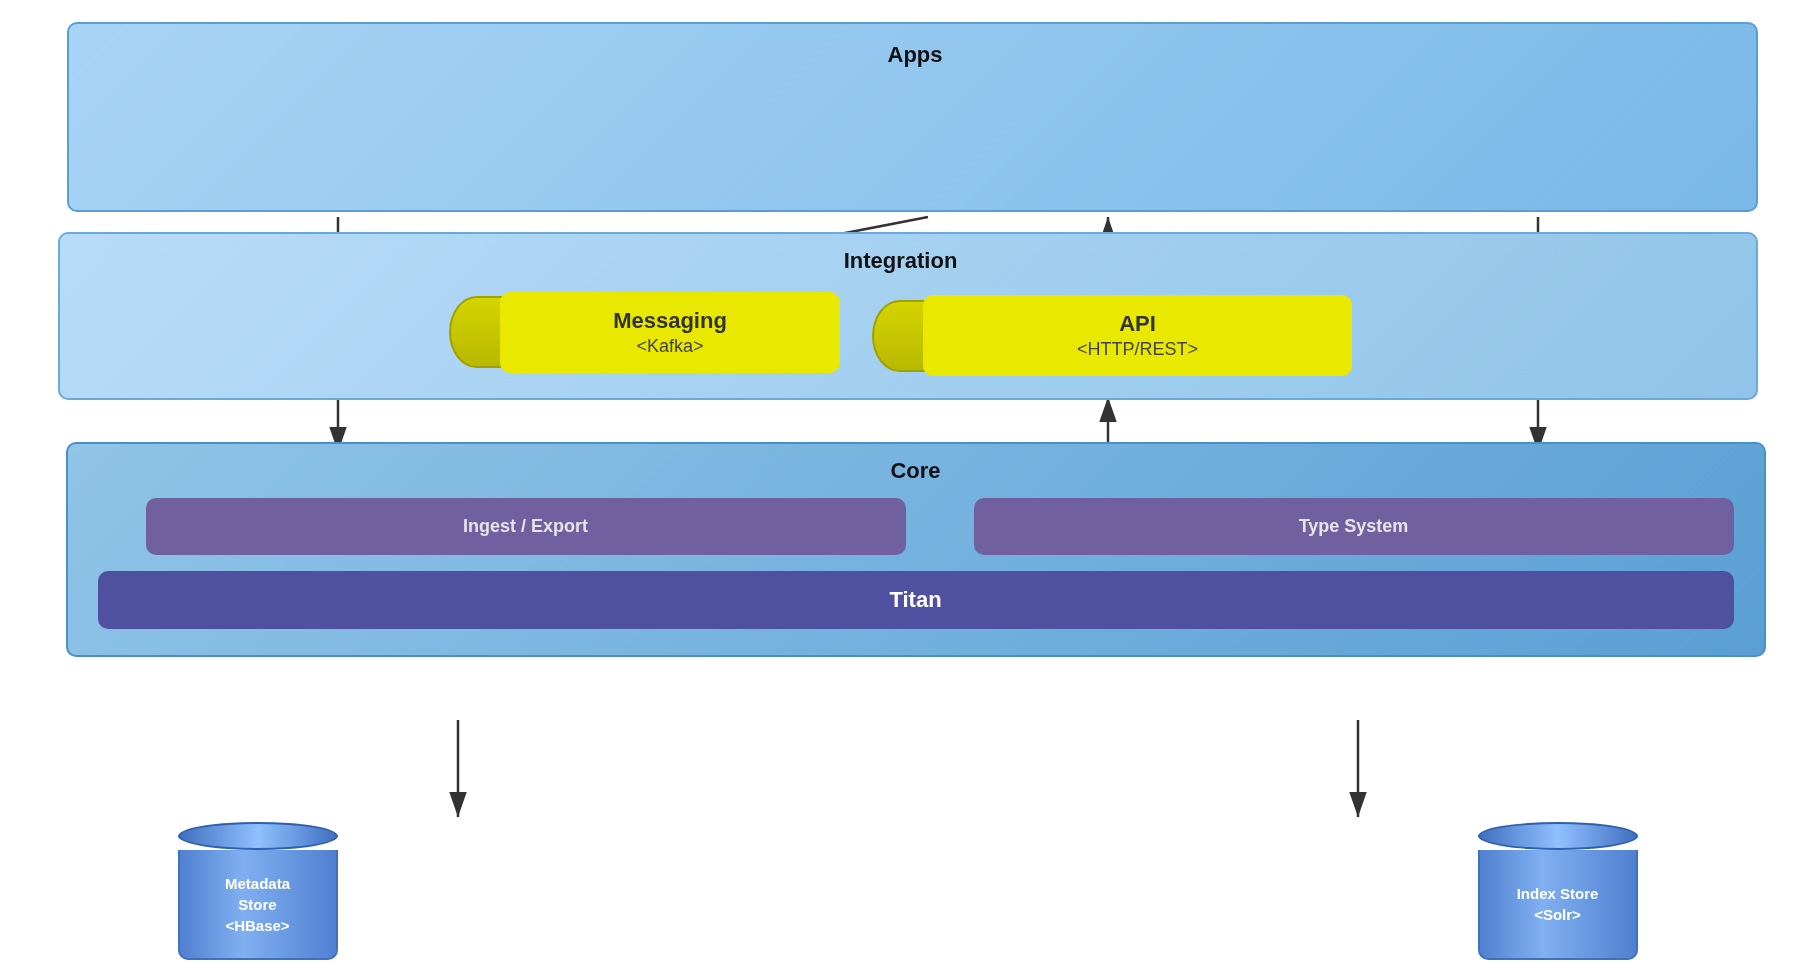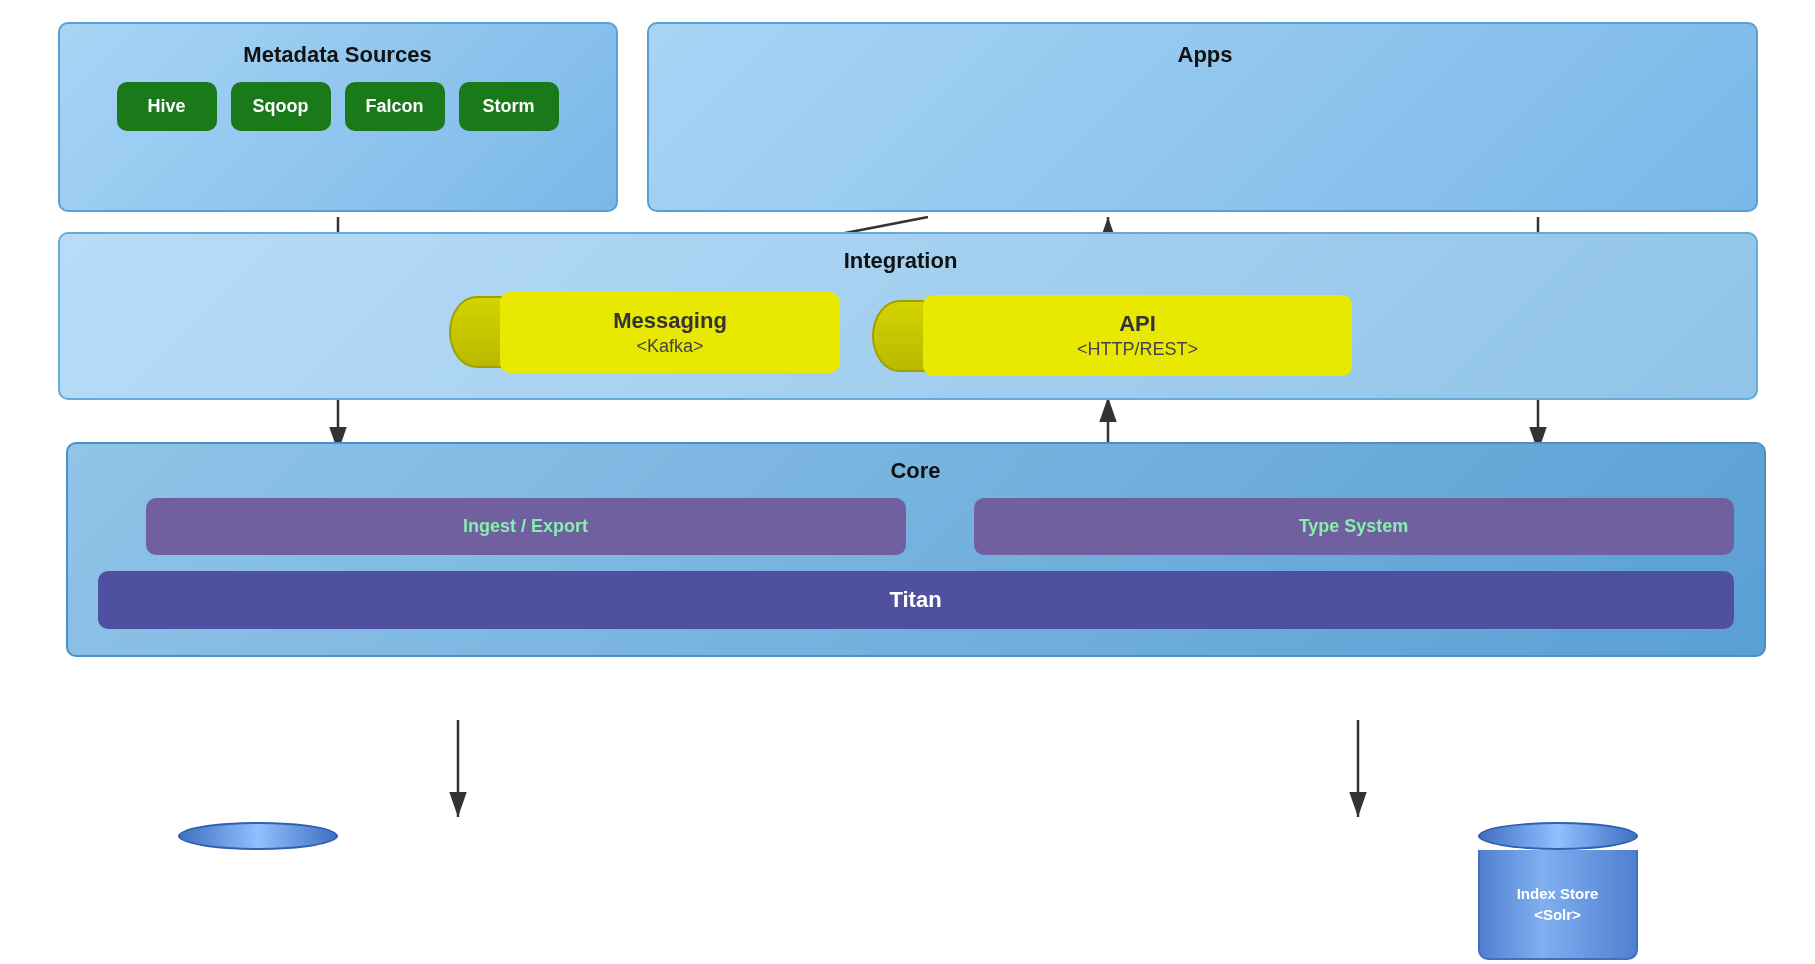--- a/index.html
+++ b/index.html
@@ -156,21 +156,21 @@
       margin-bottom: 14px;
     }
     .core-items {
       display: flex;
       gap: 20px;
       justify-content: center;
       margin-bottom: 16px;
     }
     .core-item {
       background: #7060a0;
-      color: #86efac;
+      color: #e5e5e5;
       font-weight: bold;
       font-size: 18px;
       border-radius: 10px;
       padding: 18px 16px;
       flex: 1;
       text-align: center;
       margin-left: 48px;
     }
     .titan-bar {
       background: #5050a0;
@@ -261,29 +261,20 @@
 
     <line x1="1480" y1="370" x2="1480" y2="430" stroke="#333" stroke-width="2.5" marker-end="url(#arrowhead)"></line>
 
     <line x1="400" y1="698" x2="400" y2="795" stroke="#333" stroke-width="2.5" marker-end="url(#arrowhead)"></line>
 
     <line x1="1300" y1="698" x2="1300" y2="795" stroke="#333" stroke-width="2.5" marker-end="url(#arrowhead)"></line>
   </svg>
 
   <div class="top-row">
 
-    <div class="metadata-sources-box">
-      <div class="box-title">Metadata Sources</div>
-      <div class="metadata-sources-items">
-        <div class="meta-item">Hive</div>
-        <div class="meta-item">Sqoop</div>
-        <div class="meta-item">Falcon</div>
-        <div class="meta-item">Storm</div>
-      </div>
-    </div>
 
     <div class="apps-box">
       <div class="box-title">Apps</div>
     </div>
   </div>
 
   <div class="integration-box">
     <div class="box-title">Integration</div>
     <div class="integration-items">
 
@@ -311,20 +302,27 @@
       <div class="core-item">Ingest / Export</div>
       <div class="core-item">Type System</div>
     </div>
     <div class="titan-bar">Titan</div>
   </div>
 
   <div class="db-row">
 
     <div class="db-cylinder">
       <div class="db-cylinder-top"></div>
+      <div class="db-cylinder-body">
+        <div class="db-text">
+          <span>Metadata</span><br>
+          <span>Store</span><br>
+          <span>&lt;HBase&gt;</span>
+        </div>
+      </div>
     </div>
 
     <div class="db-cylinder">
       <div class="db-cylinder-top"></div>
       <div class="db-cylinder-body">
         <div class="db-text">
           <span>Index Store</span><br>
           <span>&lt;Solr&gt;</span>
         </div>
       </div>

